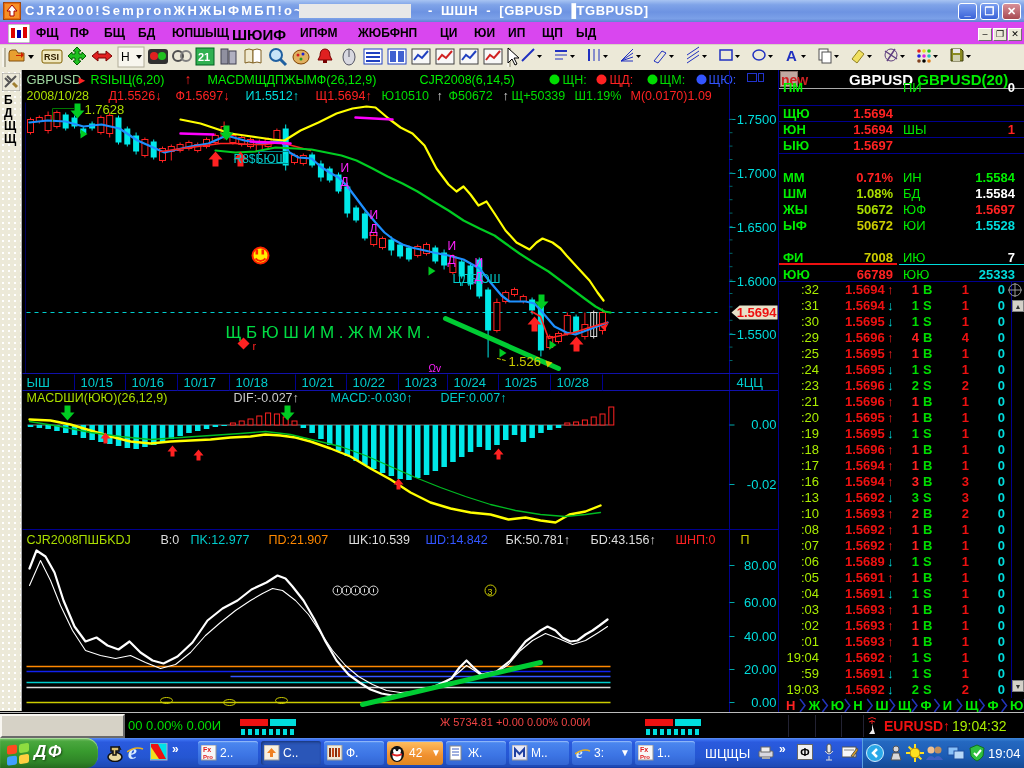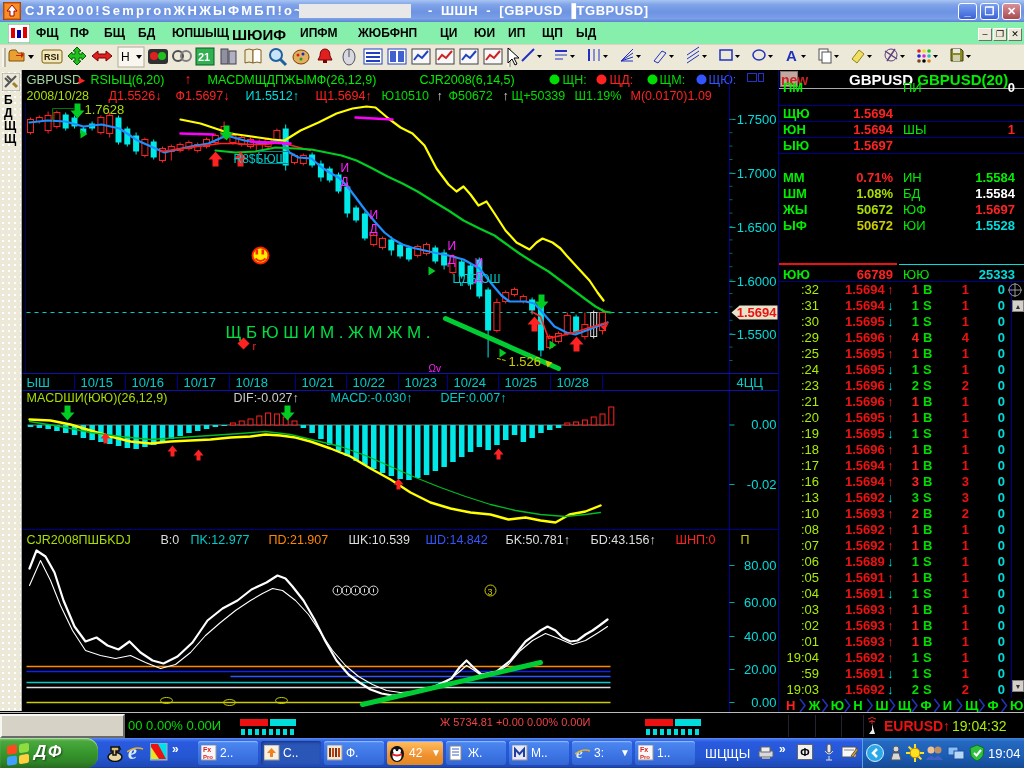--- a/index.html
+++ b/index.html
@@ -1,19 +1,19 @@
 <!DOCTYPE html>
 <html><head><meta charset="utf-8"><style>
 *{margin:0;padding:0;box-sizing:border-box}
 html,body{width:1024px;height:768px;overflow:hidden;background:#000;font-family:"Liberation Sans",sans-serif}
 .abs{position:absolute}
 #titlebar{left:0;top:0;width:1024px;height:22px;background:linear-gradient(180deg,#a8c4f2 0%,#7fa3e8 22%,#6d93e2 55%,#7ba0e8 85%,#5d82d2 100%)}
 #titlebar .txt{position:absolute;top:3px;color:#fff;font-weight:bold;font-size:13px;letter-spacing:0.5px;white-space:nowrap}
 .tbtn{position:absolute;top:3px;width:19px;height:17px;border-radius:3px;color:#fff;font-weight:bold;text-align:center;font-size:11px;line-height:15px;border:1px solid #fff}
-#menubar{left:0;top:22px;width:1024px;height:23px;background:#86efac;border-bottom:1px solid #d8d4c0;color:#000;font-size:13px}
+#menubar{left:0;top:22px;width:1024px;height:23px;background:#d946ef;border-bottom:1px solid #d8d4c0;color:#000;font-size:13px}
 #menubar span.mi{position:absolute;top:4px;font-weight:bold}
 #toolbar{left:0;top:45px;width:1024px;height:25px;background:#ece9d8;border-bottom:1px solid #c8c4b0}
 #sidebar{left:0;top:70px;width:22px;height:641px;background:#ece9d8;border-right:1px solid #aaa;background-image:radial-gradient(#fff 0.8px,transparent 0.9px);background-size:6px 6px}
 #panel{left:778px;top:70px;width:246px;height:642px;background:#000;border-left:1px solid #000090;color:#0f0;font-size:13px}
 .prow{position:absolute;left:0;width:246px;height:16px}
 .pl{position:absolute;left:4px;top:1px;color:#00ee00;font-weight:bold;font-size:13px}
 .pl2{position:absolute;left:124px;top:1px;color:#00ee00;font-weight:normal;font-size:13px}
 .pv1{position:absolute;right:132px;top:1px;font-weight:bold;font-size:13px}
 .pv2{position:absolute;right:10px;top:1px;font-weight:bold;font-size:13px}
 .sep{position:absolute;left:0;width:246px;height:1px;background:#000090}
@@ -685,20 +685,26 @@
       <span class="pv1" style="color:#aadd00">50672</span>
       <span class="pl2">ЮФ</span>
       <span class="pv2" style="color:#ff2222">1.5697</span>
     </div>
     <div class="prow" style="top:147px">
       <span class="pl">ЫФ</span>
       <span class="pv1" style="color:#cccc00">50672</span>
       <span class="pl2">ЮИ</span>
       <span class="pv2" style="color:#00dddd">1.5528</span>
     </div>
+    <div class="prow" style="top:179px">
+      <span class="pl">ФИ</span>
+      <span class="pv1" style="color:#cccc00">7008</span>
+      <span class="pl2">ИЮ</span>
+      <span class="pv2" style="color:#ffffff">7</span>
+    </div>
     <div class="prow" style="top:196px">
       <span class="pl">ЮЮ</span>
       <span class="pv1" style="color:#ff2222">66789</span>
       <span class="pl2">ЮЮ</span>
       <span class="pv2" style="color:#00dddd">25333</span>
     </div>
     <div class="sep" style="top:35px"></div>
     <div class="sep" style="top:51px"></div>
     <div class="sep" style="top:67px"></div>
     <div class="sep" style="top:83px"></div>

